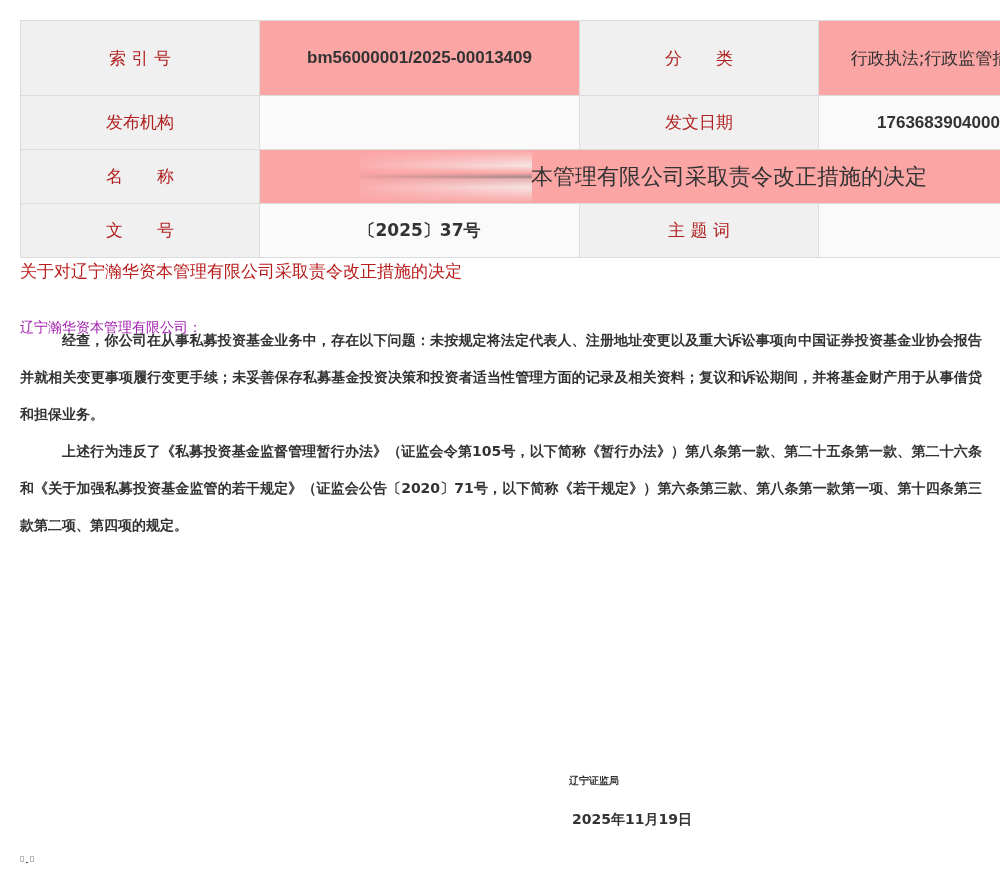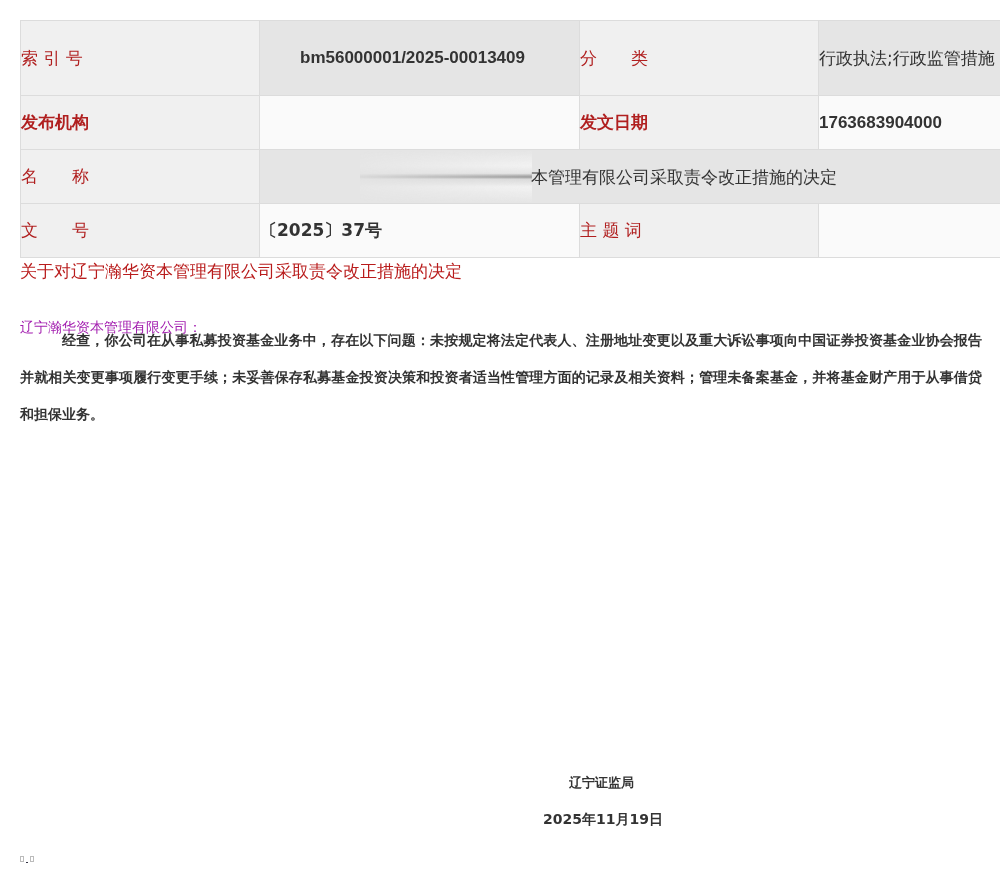--- a/index.html
+++ b/index.html
@@ -6,59 +6,59 @@
   body {
     width: 1000px; height: 889px; position: relative; overflow: hidden;
     font-family: "DejaVu Sans", "Liberation Sans", sans-serif;
     color: #333333;
   }
   .meta-table {
     position: absolute; left: 20px; top: 20px; width: 960px;
     border-collapse: collapse; table-layout: fixed;
   }
   .meta-table td {
-    border: 1px solid #dcdcdc; vertical-align: middle;
+    border: 1px solid #dcdcdc; text-align: center; vertical-align: middle;
     padding: 0; font-size: 17px;
   }
   .meta-table td.label { background: #f0f0f0; color: #b01f1f; width: 238px; }
-  .meta-table td.value { background: #e5e5e5; color: #333; width: 239px; }
+  .meta-table td.value { background: #fca5a5; color: #333; width: 239px; }
   .meta-table td.value.alt { background: #fafafa; }
   .meta-table td.bold { font-weight: bold; font-family: "Liberation Sans", sans-serif; }
   .meta-table tr.r1 td { height: 74px; }
-  .meta-table tr.r2 td { height: 53px; font-weight: bold; }
+  .meta-table tr.r2 td { height: 53px; }
   .meta-table tr.r3 td { height: 53px; }
   .meta-table tr.r4 td { height: 53px; }
   .name-cell { position: relative; text-align: left !important; }
   .name-cell .smear {
     position: absolute; left: 100px; top: 0; width: 172px; height: 100%;
     background: linear-gradient(to bottom, rgba(255,255,255,0) 0%, rgba(245,245,245,0.8) 30%, rgba(160,160,160,0.0) 44%, rgba(140,140,140,0.55) 48%, rgba(120,120,120,0.7) 51%, rgba(200,200,200,0.4) 55%, rgba(245,245,245,0.8) 70%, rgba(255,255,255,0) 100%);
     -webkit-mask-image: linear-gradient(to right, rgba(0,0,0,0.15), rgba(0,0,0,1));
     mask-image: linear-gradient(to right, rgba(0,0,0,0.15), rgba(0,0,0,1));
   }
   .name-cell .name-text {
     position: absolute; left: 271px; top: 50%; transform: translateY(-50%);
-    white-space: nowrap; color: #333; font-size: 17px;
+    white-space: nowrap; color: #333; font-size: 22px;
   }
   .doc-title {
     position: absolute; left: 20px; top: 260px; font-size: 17px; color: #b91c1c;
     white-space: nowrap;
   }
   .addressee {
     position: absolute; left: 20px; top: 294px; font-size: 14px; font-weight: normal; color: #a21caf; margin-top: 25px;
   }
   .body-text {
     position: absolute; left: 20px; top: 322px; width: 962px;
     font-size: 14px; font-weight: bold; line-height: 37px; color: #333;
   }
   .body-text p { margin: 0; text-indent: 42px; text-align: justify; }
   .sign-org {
-    position: absolute; left: 569px; top: 774px; font-size: 13px; font-weight: bold; color: #333;
+    position: absolute; left: 569px; top: 774px; font-size: 10px; font-weight: bold; color: #333;
   }
   .sign-date {
-    position: absolute; left: 543px; top: 811px; font-size: 14px; font-weight: bold; color: #333;
+    position: absolute; left: 572px; top: 811px; font-size: 14px; font-weight: bold; color: #333;
   }
   .broken-glyph {
     position: absolute; left: 20px; top: 855px; width: 14px; height: 8px;
     display: flex; gap: 2px; align-items: center;
   }
   .broken-glyph span { width: 4px; height: 4px; border: 1px solid #bbb; }
   .broken-glyph i { width: 2px; height: 1px; background: #334; align-self: flex-end; }
 </style>
 </head>
 <body>
@@ -90,21 +90,22 @@
     <td class="label">主 题 词</td>
     <td class="value alt"></td>
   </tr>
 </tbody>
   </table>
 
 <div class="doc-title">关于对辽宁瀚华资本管理有限公司采取责令改正措施的决定</div>
 <div class="addressee">辽宁瀚华资本管理有限公司：</div>
 
 <div class="body-text">
-  <p>经查，你公司在从事私募投资基金业务中，存在以下问题：未按规定将法定代表人、注册地址变更以及重大诉讼事项向中国证券投资基金业协会报告并就相关变更事项履行变更手续；未妥善保存私募基金投资决策和投资者适当性管理方面的记录及相关资料；管理未备案基金，并将基金财产用于从事借贷和担保业务。</p>
+  <p>经查，你公司在从事私募投资基金业务中，存在以下问题：未按规定将法定代表人、注册地址变更以及重大诉讼事项向中国证券投资基金业协会报告并就相关变更事项履行变更手续；未妥善保存私募基金投资决策和投资者适当性管理方面的记录及相关资料；复议和诉讼期间，并将基金财产用于从事借贷和担保业务。</p>
+  <p>上述行为违反了《私募投资基金监督管理暂行办法》（证监会令第105号，以下简称《暂行办法》）第八条第一款、第二十五条第一款、第二十六条和《关于加强私募投资基金监管的若干规定》（证监会公告〔2020〕71号，以下简称《若干规定》）第六条第三款、第八条第一款第一项、第十四条第三款第二项、第四项的规定。</p>
 </div>
 
 <div class="sign-org">辽宁证监局</div>
 <div class="sign-date">2025年11月19日</div>
 
 <div class="broken-glyph">
     <span></span>
     <i></i>
     <span></span>
   </div>

